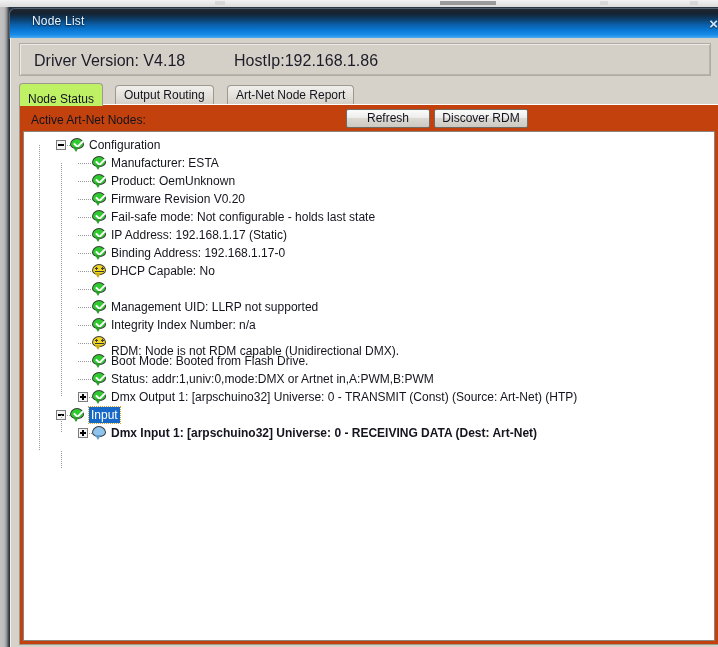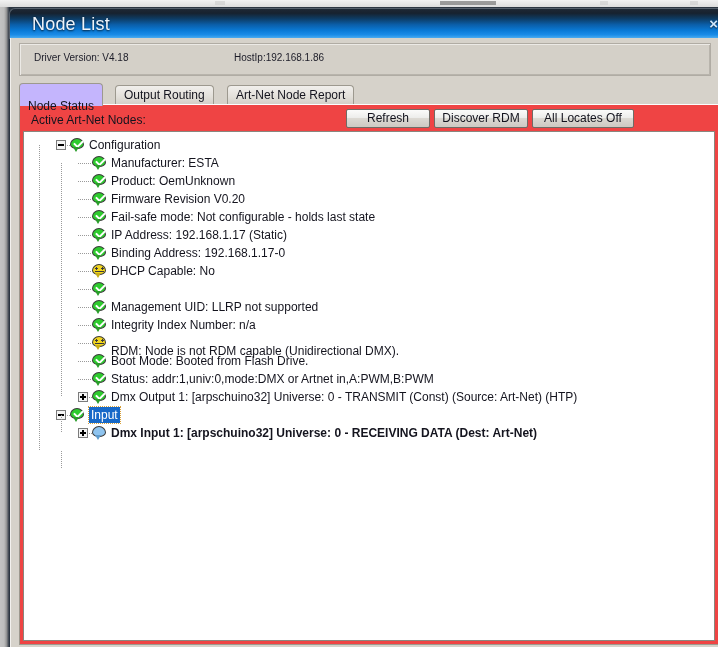--- a/index.html
+++ b/index.html
@@ -39,21 +39,21 @@
     background: linear-gradient(to bottom,
         #1e2835 0%, #17222f 14%, #0d3b63 32%,
         #0b5ea8 52%, #0a7ad6 72%, #1a8ce8 86%, #58b4f2 100%);
     border-top-left-radius: 6px;
     border-top: 1px solid #56606c;
     border-left: 1px solid #56606c;
     overflow: hidden;
   }
   .title-text {
     position: absolute; left: 22px; top: 5px;
-    font-size: 18px; color: #eef4fb; letter-spacing: .2px;
+    font-size: 12px; color: #eef4fb; letter-spacing: .2px;
     text-shadow: 0 1px 2px rgba(0,0,0,.75);
   }
   .title-close {
     position: absolute; right: 1px; top: 6px;
     font-size: 15px; font-weight: bold; color: #cfe6fb;
     text-shadow: 0 1px 1px rgba(0,0,0,.6);
   }
 
   
   .client {
@@ -64,54 +64,54 @@
   }
 
   
   .infobar {
     position: absolute; left: 8px; top: 5px; width: 692px; height: 33px;
     background: #d4d0c8;
     border: 1px solid #b0aca4;
     box-shadow: inset 1px 1px 0 #eceae6, inset -1px -1px 0 #b8b4ac;
     box-sizing: border-box;
   }
-  .infobar .fld { position: absolute; top: 8px; font-size: 10px; color: #1c1c28; white-space: nowrap; }
+  .infobar .fld { position: absolute; top: 8px; font-size: 16px; color: #1c1c28; white-space: nowrap; }
   .fld-driver { left: 14px; }
   .fld-host  { left: 214px; text-align: center; }
 
   
   .tabstrip {
     position: absolute; left: 8px; top: 45px; width: 700px; height: 22px;
   }
   .tab {
     position: absolute; top: 2px; height: 20px;
     background: linear-gradient(to bottom, #f1efec 0%, #e3e0da 55%, #d2cec6 100%);
     border: 1px solid #9d998f;
     border-bottom: none;
     border-top-left-radius: 4px; border-top-right-radius: 4px;
     font-size: 12px; color: #14141e;
     box-sizing: border-box;
     padding: 2px 8px 0 8px;
     white-space: nowrap;
   }
   .tab.active {
     top: 0; height: 23px;
-    background: #c4b5fd;
+    background: #bef264;
     border-color: #9d998f;
     z-index: 5;
-    padding-top: 15px;
+    padding-top: 8px;
   }
   .tab0 { left: 0px; }
   .tab1 { left: 96px; }
   .tab2 { left: 208px; }
 
   
   .panel {
     position: absolute; left: 8px; top: 66px; width: 700px; height: 541px;
-    background: #ef4444;
+    background: #c2410c;
     border: 1px solid #9d998f;
     border-top: 1px solid #fdfdfd;
     box-sizing: border-box;
   }
   .panel-label {
     position: absolute; left: 11px; top: 8px;
     font-size: 12px; color: #14141e;
   }
 
   .btn {
@@ -257,21 +257,20 @@
     <div class="tabstrip">
       <div class="tab tab0 active">Node Status</div>
       <div class="tab tab1">Output Routing</div>
       <div class="tab tab2">Art-Net Node Report</div>
     </div>
 
     <div class="panel">
       <span class="panel-label">Active Art-Net Nodes:</span>
       <button class="btn btn-refresh">Refresh</button>
       <button class="btn btn-rdm">Discover RDM</button>
-      <button class="btn btn-locates">All Locates Off</button>
 
       <div class="treebox">
         <div class="tree" id="tree">
             <div class="row">
               <span class="exp" style="left: 32px;"></span>
               <span class="hline" style="left: 43px; top: 9px; width: 4px;"></span>
               <span class="bub green" style="left: 46px;">
                 <i class="chk"></i>
               </span>
               <span class="row-label" style="left: 65px;">Configuration</span>

